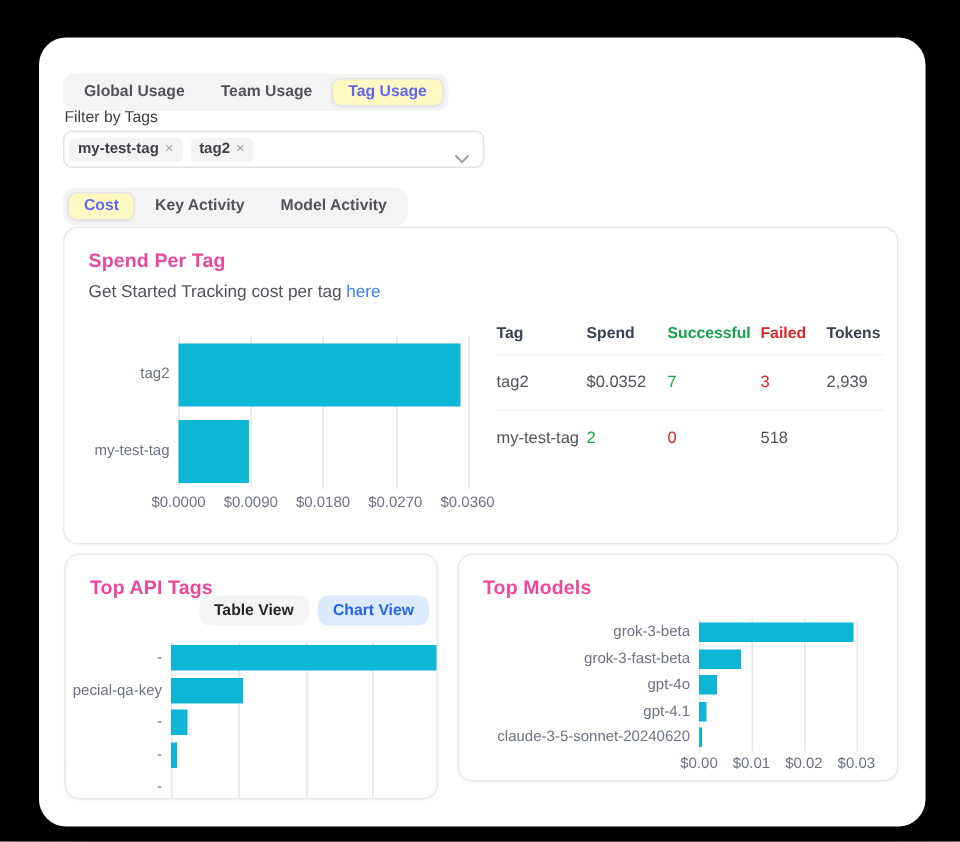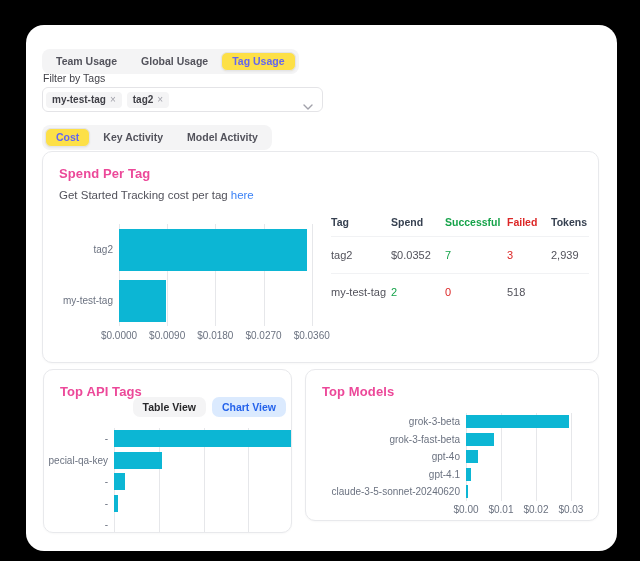--- a/index.html
+++ b/index.html
@@ -2,21 +2,21 @@
 <html><head>
 <meta charset="utf-8">
 <style>
   html,body{margin:0;padding:0;width:640px;height:561px;overflow:hidden;}
   body{background:#000;font-family:"Liberation Sans","DejaVu Sans",sans-serif;-webkit-font-smoothing:antialiased;}
   .window{position:absolute;left:26px;top:25px;width:591px;height:526px;background:#fff;border-radius:18px;box-shadow:0 24px 60px rgba(0,0,0,.6);overflow:hidden;}
 
   
   .seg{position:absolute;display:inline-flex;background:#f4f4f5;border-radius:8px;padding:3px;gap:2px;align-items:center;}
   .seg-item{font-size:10.5px;font-weight:600;color:#52525b;padding:3px 11px;border-radius:6px;line-height:13px;white-space:nowrap;cursor:pointer;}
-  .seg-item.active{background:#fde047;color:#6366f1;border:1px solid #e4e4e7;box-shadow:0 1px 2px rgba(0,0,0,.05);padding:2px 10px;}
+  .seg-item.active{background:#fef9c3;color:#6366f1;border:1px solid #e4e4e7;box-shadow:0 1px 2px rgba(0,0,0,.05);padding:2px 10px;}
   #usage-tabs{left:16px;top:24px;}
   #view-tabs{left:16px;top:100px;}
 
   .filter-label{position:absolute;left:17px;top:47px;font-size:10.5px;color:#3f3f46;}
 
   .tag-select{position:absolute;left:16px;top:62px;width:281px;height:25px;border:1px solid #e4e4e7;border-radius:6px;background:#fff;box-sizing:border-box;display:flex;align-items:center;gap:5px;padding:0 26px 0 3px;}
   .chip{background:#f4f4f5;border-radius:4px;font-size:10px;font-weight:600;color:#3f3f46;padding:2.5px 6px;display:inline-flex;align-items:center;gap:4px;white-space:nowrap;}
   .chip-x{color:#a1a1aa;font-weight:400;cursor:pointer;}
   .select-chevron{position:absolute;right:9px;top:8px;}
 
@@ -49,22 +49,22 @@
   .view-btn{font-size:10.5px;font-weight:600;padding:4px 10px;border-radius:7px;cursor:pointer;white-space:nowrap;}
   .view-btn.inactive{background:#f4f4f5;color:#27272a;}
   .view-btn.active{background:#dbeafe;color:#2563eb;}
 </style>
 </head>
 <body>
 
 <div class="window">
 
   <div class="seg" id="usage-tabs">
+      <div class="seg-item">Global Usage</div>
       <div class="seg-item">Team Usage</div>
-      <div class="seg-item">Global Usage</div>
       <div class="seg-item active">Tag Usage</div>
     </div>
 
   <div class="filter-label">Filter by Tags</div>
 
   <div class="tag-select">
     <span id="tag-chips" style="display:inline-flex;gap:5px;">
         <span class="chip">
           <span>my-test-tag</span>
           <span class="chip-x">×</span>

